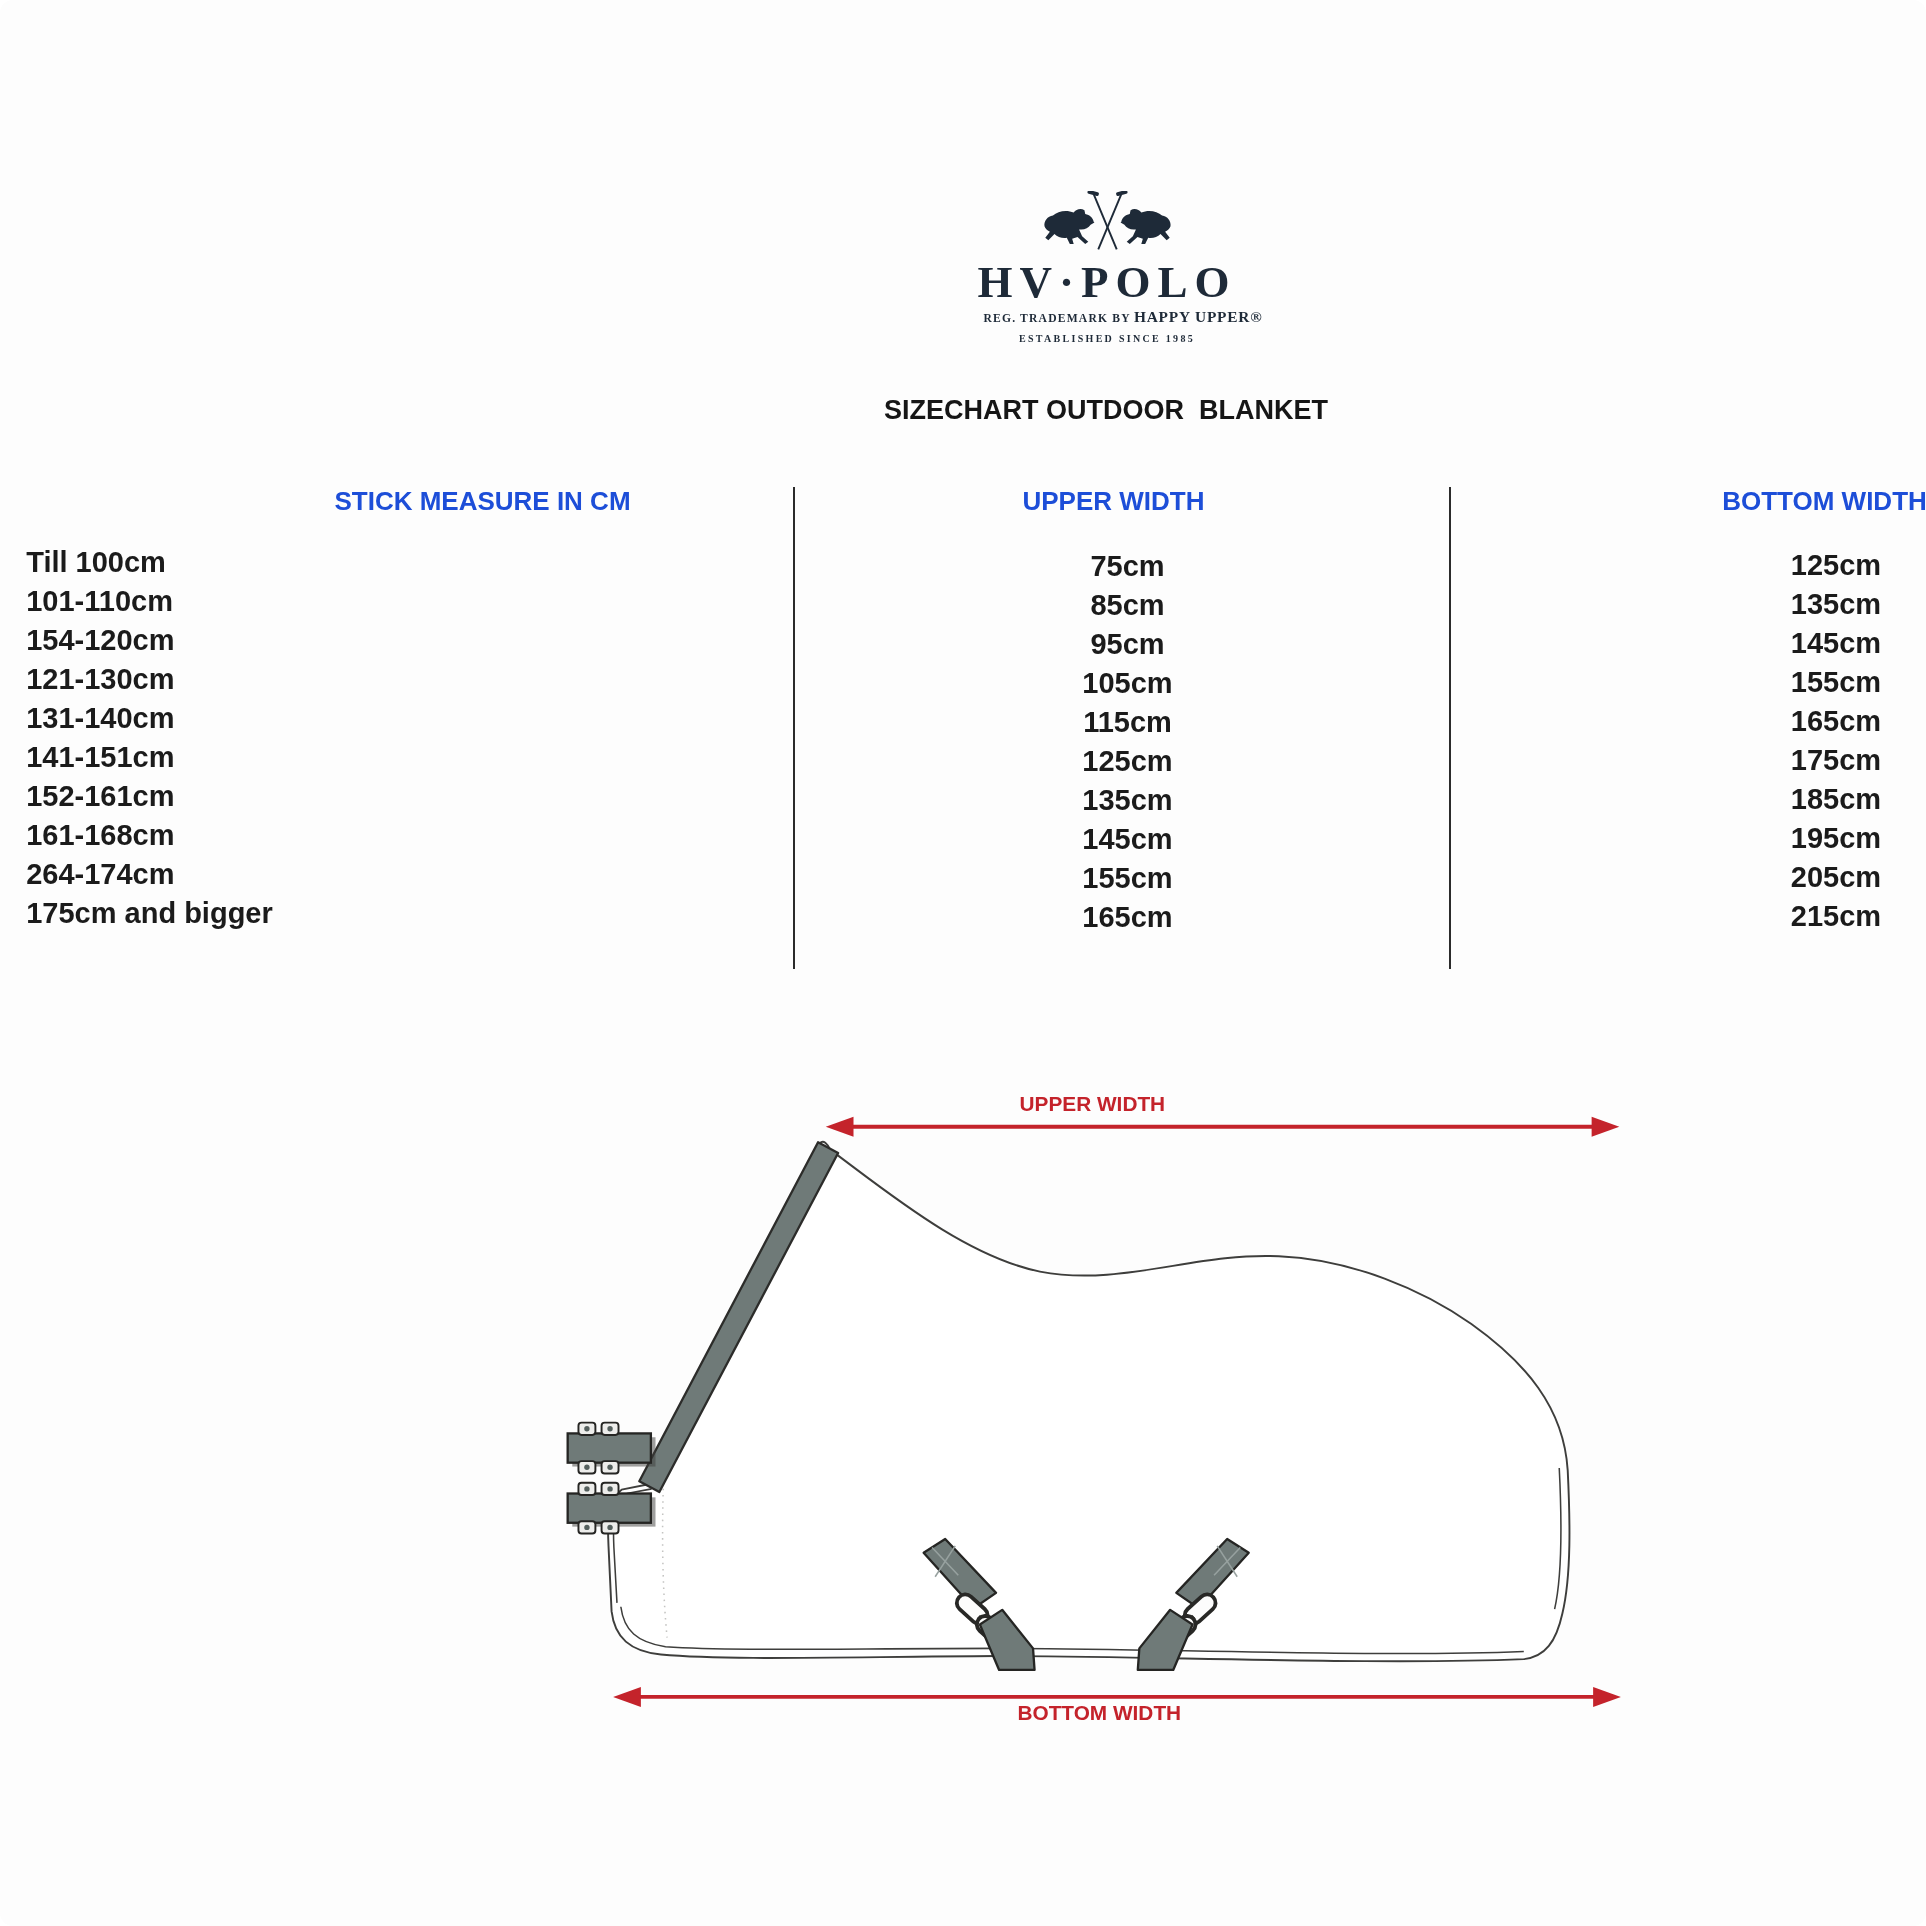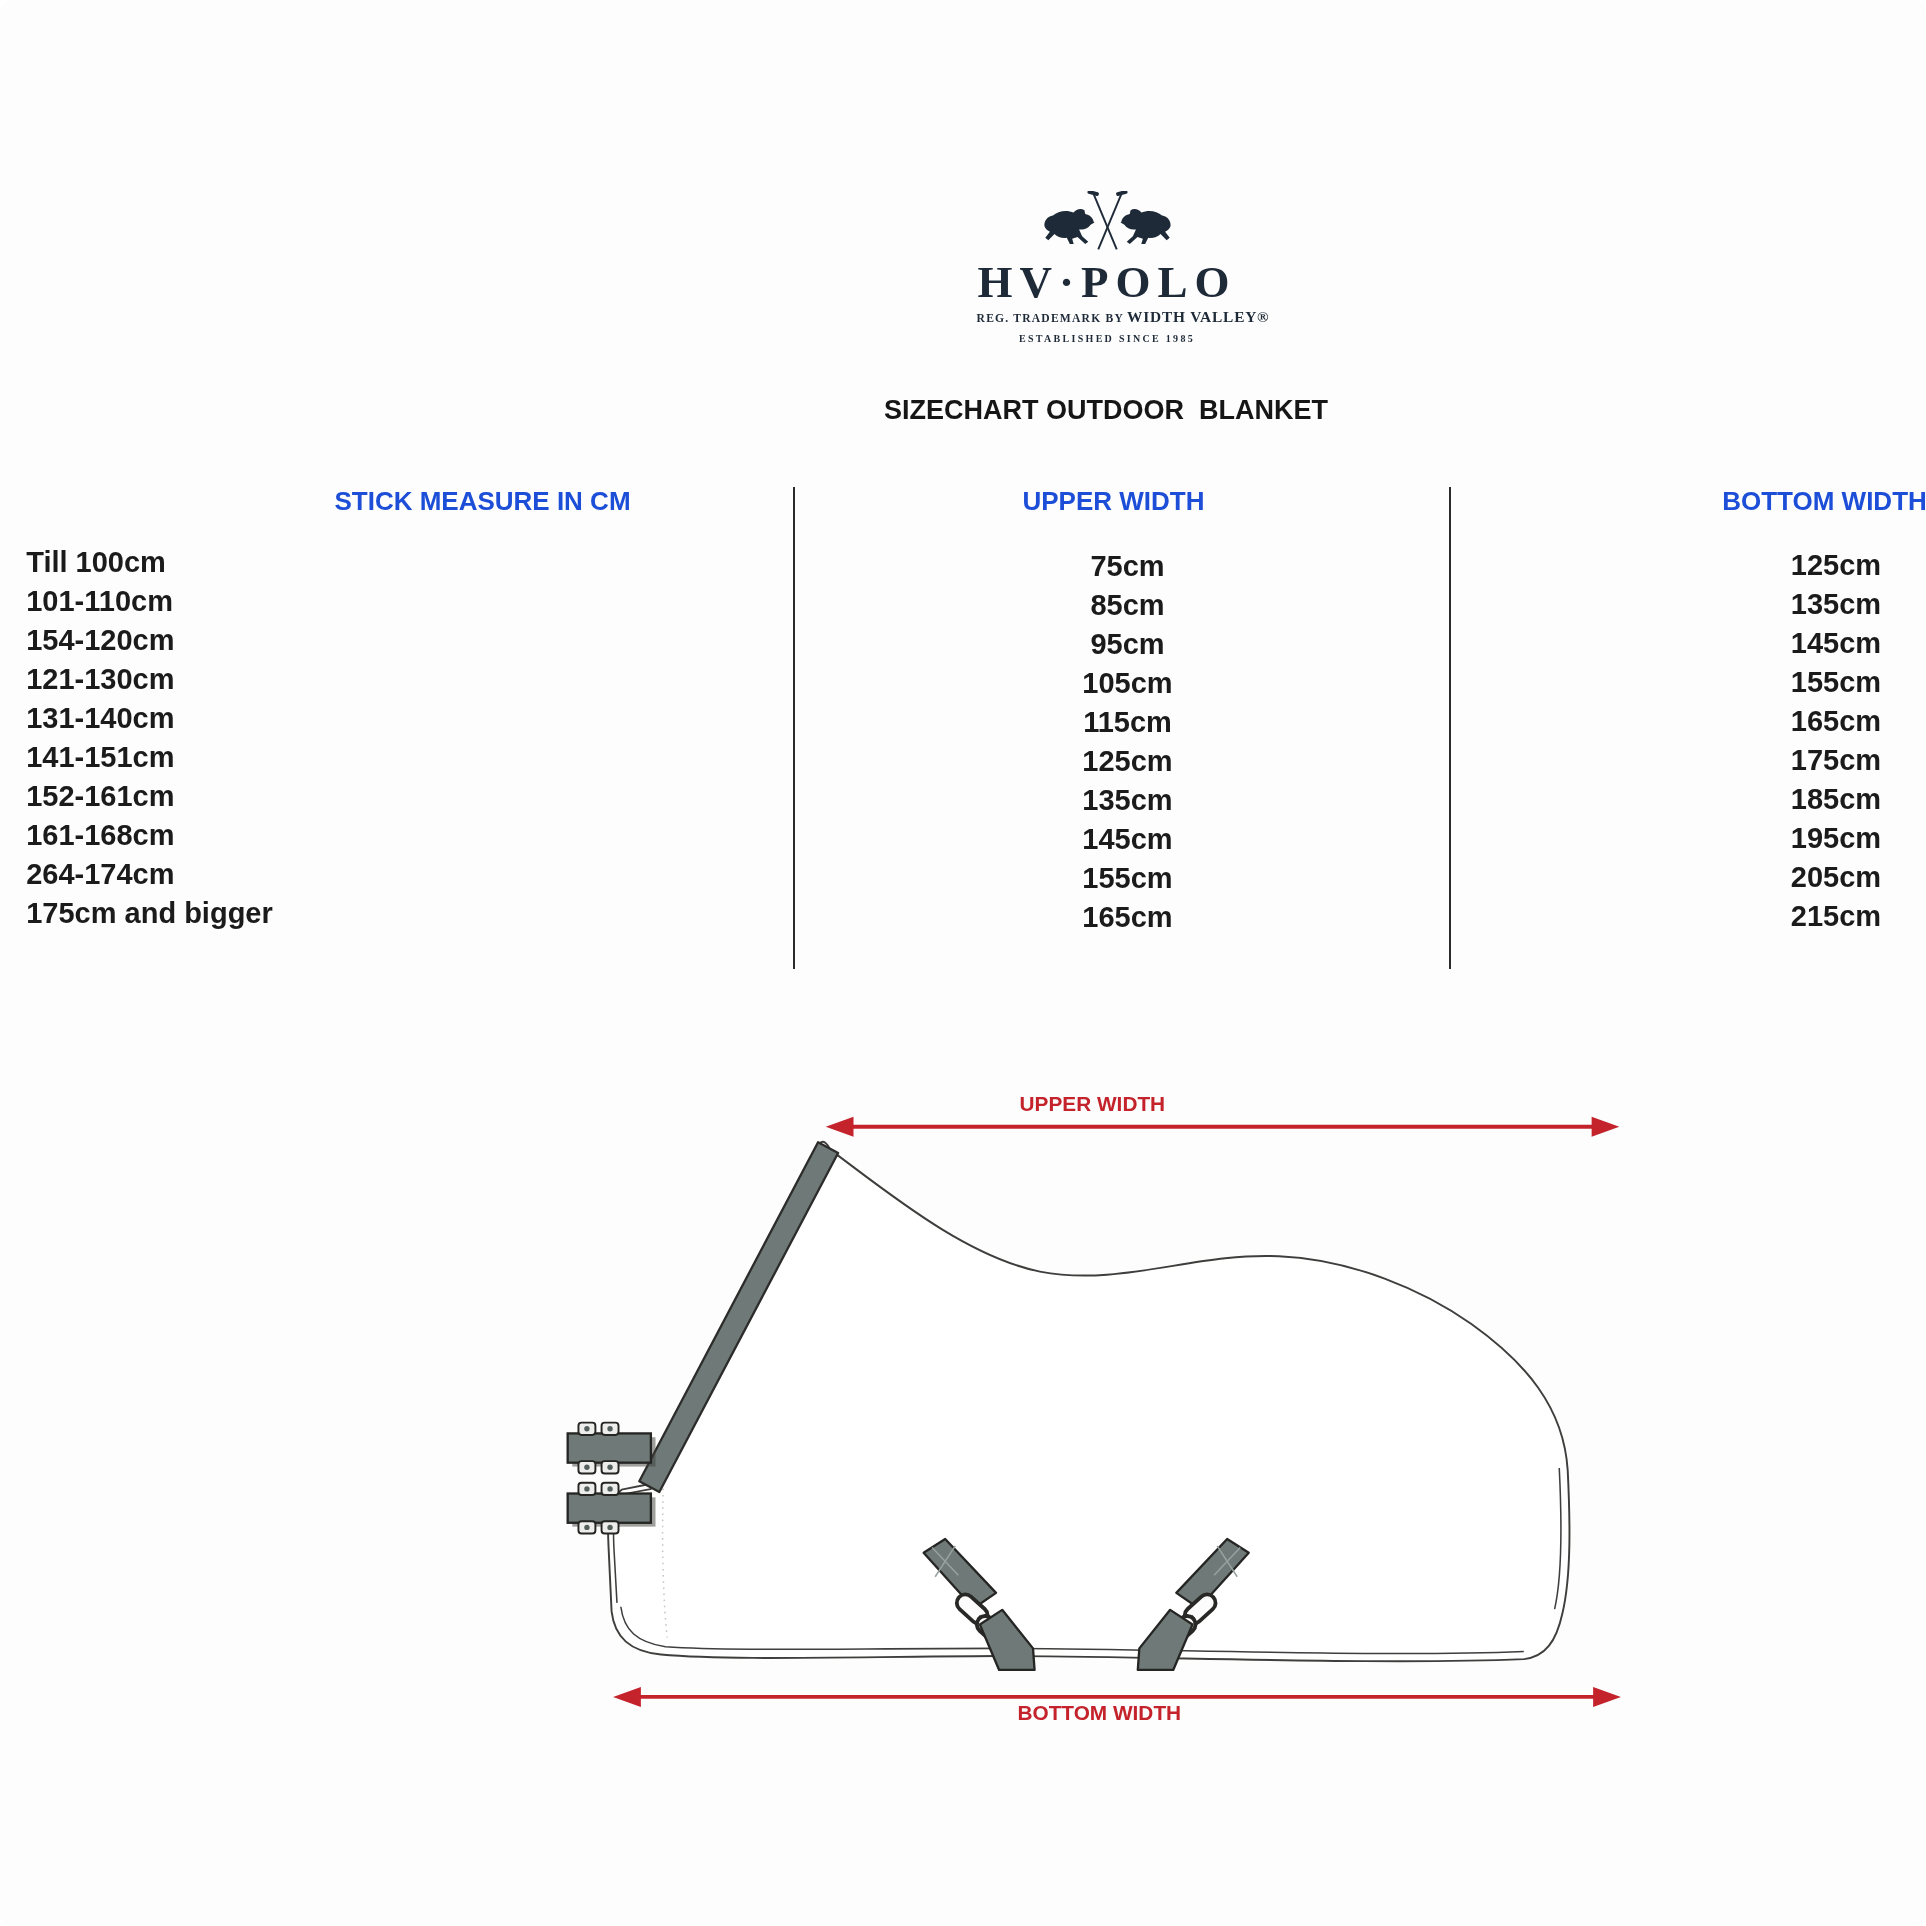--- a/index.html
+++ b/index.html
@@ -72,21 +72,21 @@
       <g fill="#1e2a38" transform="translate(2,22)">
         <path d="M1,24 C0,17 5,11 12,10 C18,4 30,2 39,6 C42,2 48,0 53,3 L54,8 C60,9 64,13 65,18 L66,19 L61,22 C58,27 52,29 46,28 L50,37 L58,44 L54,47 L44,38 L37,40 L39,47 L34,47 L30,39 C24,40 18,38 14,34 L6,42 L2,39 L8,31 C4,29 2,27 1,24 Z"></path>
       </g>
       <g fill="#1e2a38" transform="translate(168,22) scale(-1,1)">
         <path d="M1,24 C0,17 5,11 12,10 C18,4 30,2 39,6 C42,2 48,0 53,3 L54,8 C60,9 64,13 65,18 L66,19 L61,22 C58,27 52,29 46,28 L50,37 L58,44 L54,47 L44,38 L37,40 L39,47 L34,47 L30,39 C24,40 18,38 14,34 L6,42 L2,39 L8,31 C4,29 2,27 1,24 Z"></path>
       </g>
     </svg>
     <div class="brand-name">HV·POLO</div>
     <div class="brand-trademark">
       <span class="tm-prefix">REG. TRADEMARK BY</span>
-      <span class="tm-brand">WIDTH VALLEY®</span>
+      <span class="tm-brand">HAPPY UPPER®</span>
     </div>
     <div class="brand-established">ESTABLISHED SINCE 1985</div>
   </div>
 
   <div class="page-title">SIZECHART OUTDOOR  BLANKET</div>
 
   <div class="col-header h1">STICK MEASURE IN CM</div>
   <div class="col-header h2">UPPER WIDTH</div>
   <div class="col-header h3">BOTTOM WIDTH</div>
 

